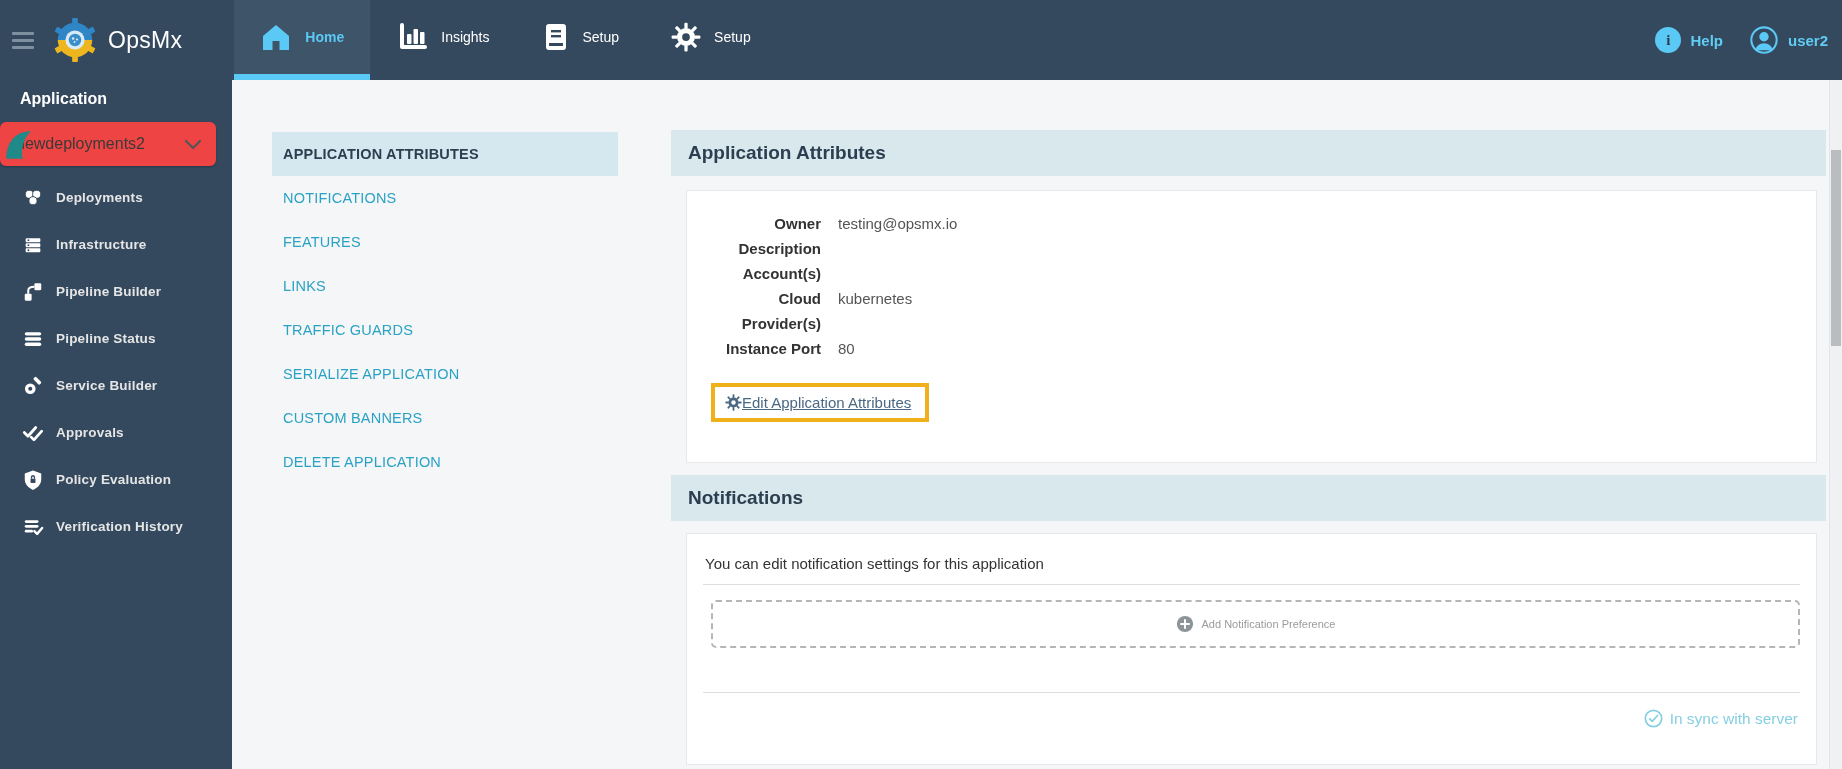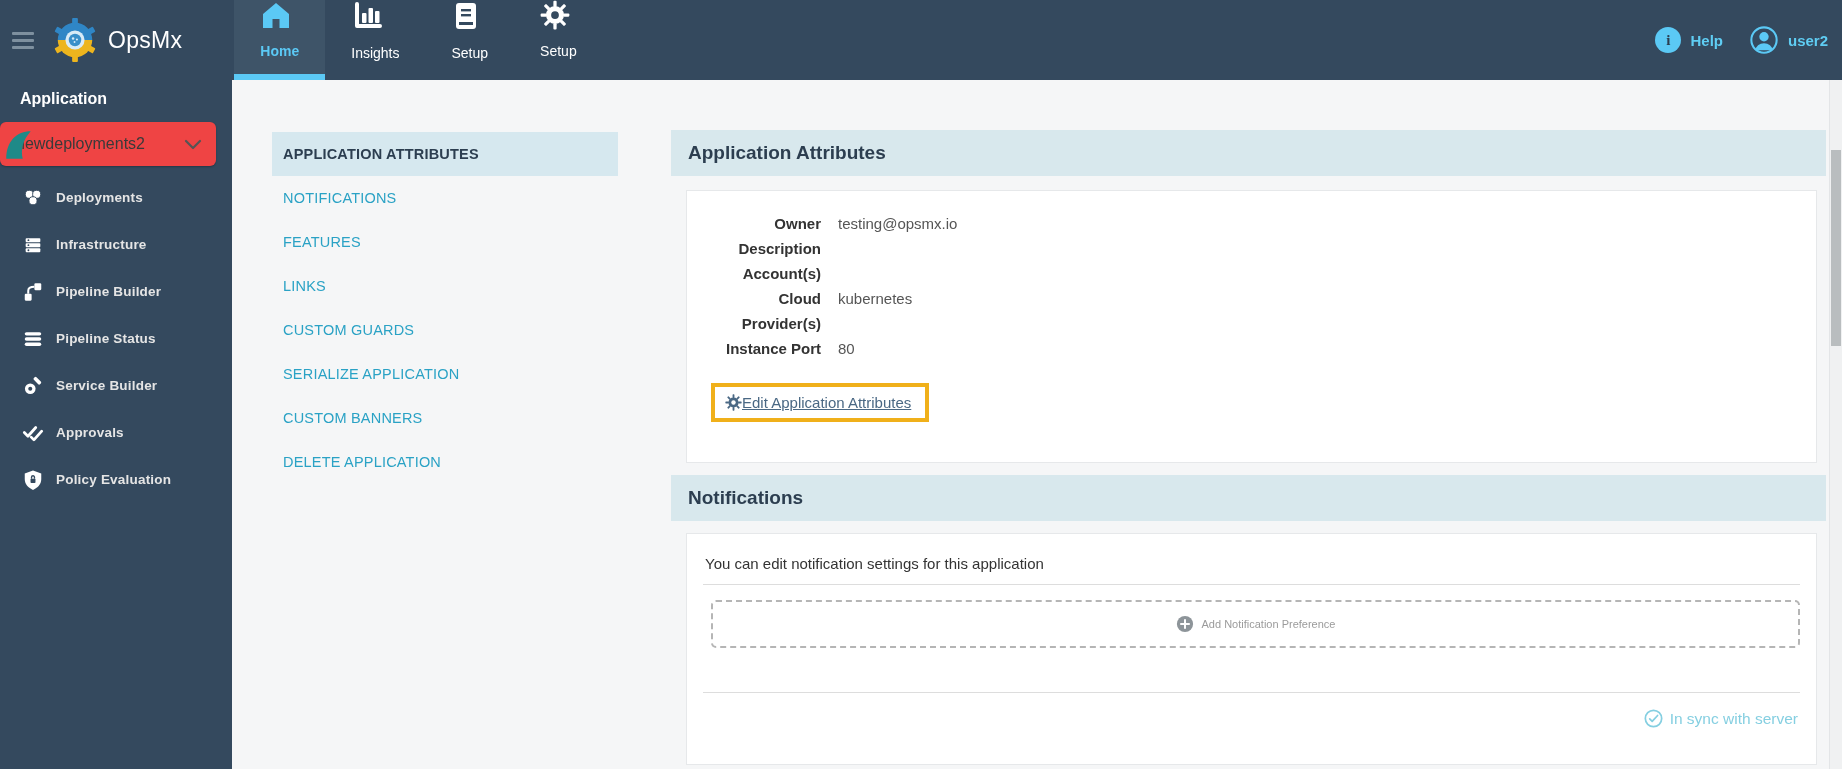--- a/index.html
+++ b/index.html
@@ -8,22 +8,22 @@
 
   
   .topnav { position:absolute; top:0; left:0; width:1842px; height:80px;
             background:#34495e; display:flex; align-items:stretch; z-index:20; }
   .hamburger { width:22px; display:flex; flex-direction:column; justify-content:center;
                gap:4px; margin:0 18px 0 12px; cursor:pointer; }
   .hamburger span { display:block; height:3px; background:#7e909f; border-radius:1px; }
   .brand { display:flex; align-items:center; gap:10px; margin-right:52px; }
   .brand-name { color:#fff; font-size:23px; font-weight:500; letter-spacing:.3px; }
   .tabs { display:flex; align-items:stretch; }
-  .tab { display:flex; align-items:flex-start; gap:13px; padding:0 26px;
-         border-bottom:6px solid transparent; cursor:pointer;flex-direction:column; }
+  .tab { display:flex; align-items:center; gap:13px; padding:0 26px;
+         border-bottom:6px solid transparent; cursor:pointer; }
   .tab .tab-label { color:#fff; font-size:14px; }
   .tab.active { background:#3e5468; border-bottom-color:#5bc9f5; }
   .tab.active .tab-label { color:#5bc9f5; font-weight:bold; }
   .topnav-right { margin-left:auto; display:flex; align-items:center; gap:26px;
                   padding-right:14px; }
   .nav-util { display:flex; align-items:center; gap:9px; color:#5fcdf3;
               font-size:15px; font-weight:bold; cursor:pointer; }
   .help-circle { width:26px; height:26px; border-radius:50%; background:#5bc9f5;
                  color:#2c3e50; font-weight:bold; font-size:15px; display:flex;
                  align-items:center; justify-content:center; font-family:"Liberation Serif",serif; }
@@ -281,31 +281,42 @@
       <span class="side-icon">
         <svg width="22" height="22" viewBox="0 0 24 24">
           <path d="M12 1.5 L21 4.8 V11 C21 16.8 17 20.8 12 22.8 C7 20.8 3 16.8 3 11 V4.8 Z" fill="#fff"></path>
           <rect x="9.3" y="10.5" width="5.4" height="4.8" rx="0.9" fill="#34495e"></rect>
           <path d="M10.4 10.5 V9 a1.6 1.6 0 0 1 3.2 0 V10.5" stroke="#34495e" stroke-width="1.5" fill="none"></path>
         </svg>
       </span>
       <span class="side-label">Policy Evaluation</span>
     </div>
 
+    <div class="side-item">
+      <span class="side-icon">
+        <svg width="22" height="22" viewBox="0 0 24 24">
+          <rect x="3" y="4.5" width="15" height="3" rx="1.5" fill="#fff"></rect>
+          <rect x="3" y="9.8" width="15" height="3" rx="1.5" fill="#fff"></rect>
+          <rect x="3" y="15.1" width="9" height="3" rx="1.5" fill="#fff"></rect>
+          <path d="M13.5 16.5 l3 3 L22 13" stroke="#fff" stroke-width="2.6" fill="none" stroke-linecap="round" stroke-linejoin="round"></path>
+        </svg>
+      </span>
+      <span class="side-label">Verification History</span>
+    </div>
 
 
   </div>
 </div>
 
 <div class="config-nav">
   <div class="config-item active">APPLICATION ATTRIBUTES</div>
   <div class="config-item">NOTIFICATIONS</div>
   <div class="config-item">FEATURES</div>
   <div class="config-item">LINKS</div>
-  <div class="config-item">CUSTOM GUARDS</div>
+  <div class="config-item">TRAFFIC GUARDS</div>
   <div class="config-item">SERIALIZE APPLICATION</div>
   <div class="config-item">CUSTOM BANNERS</div>
   <div class="config-item">DELETE APPLICATION</div>
 </div>
 
 <div class="main">
 
   <div class="section-band first">Application Attributes</div>
 
   <div class="card attrs">

